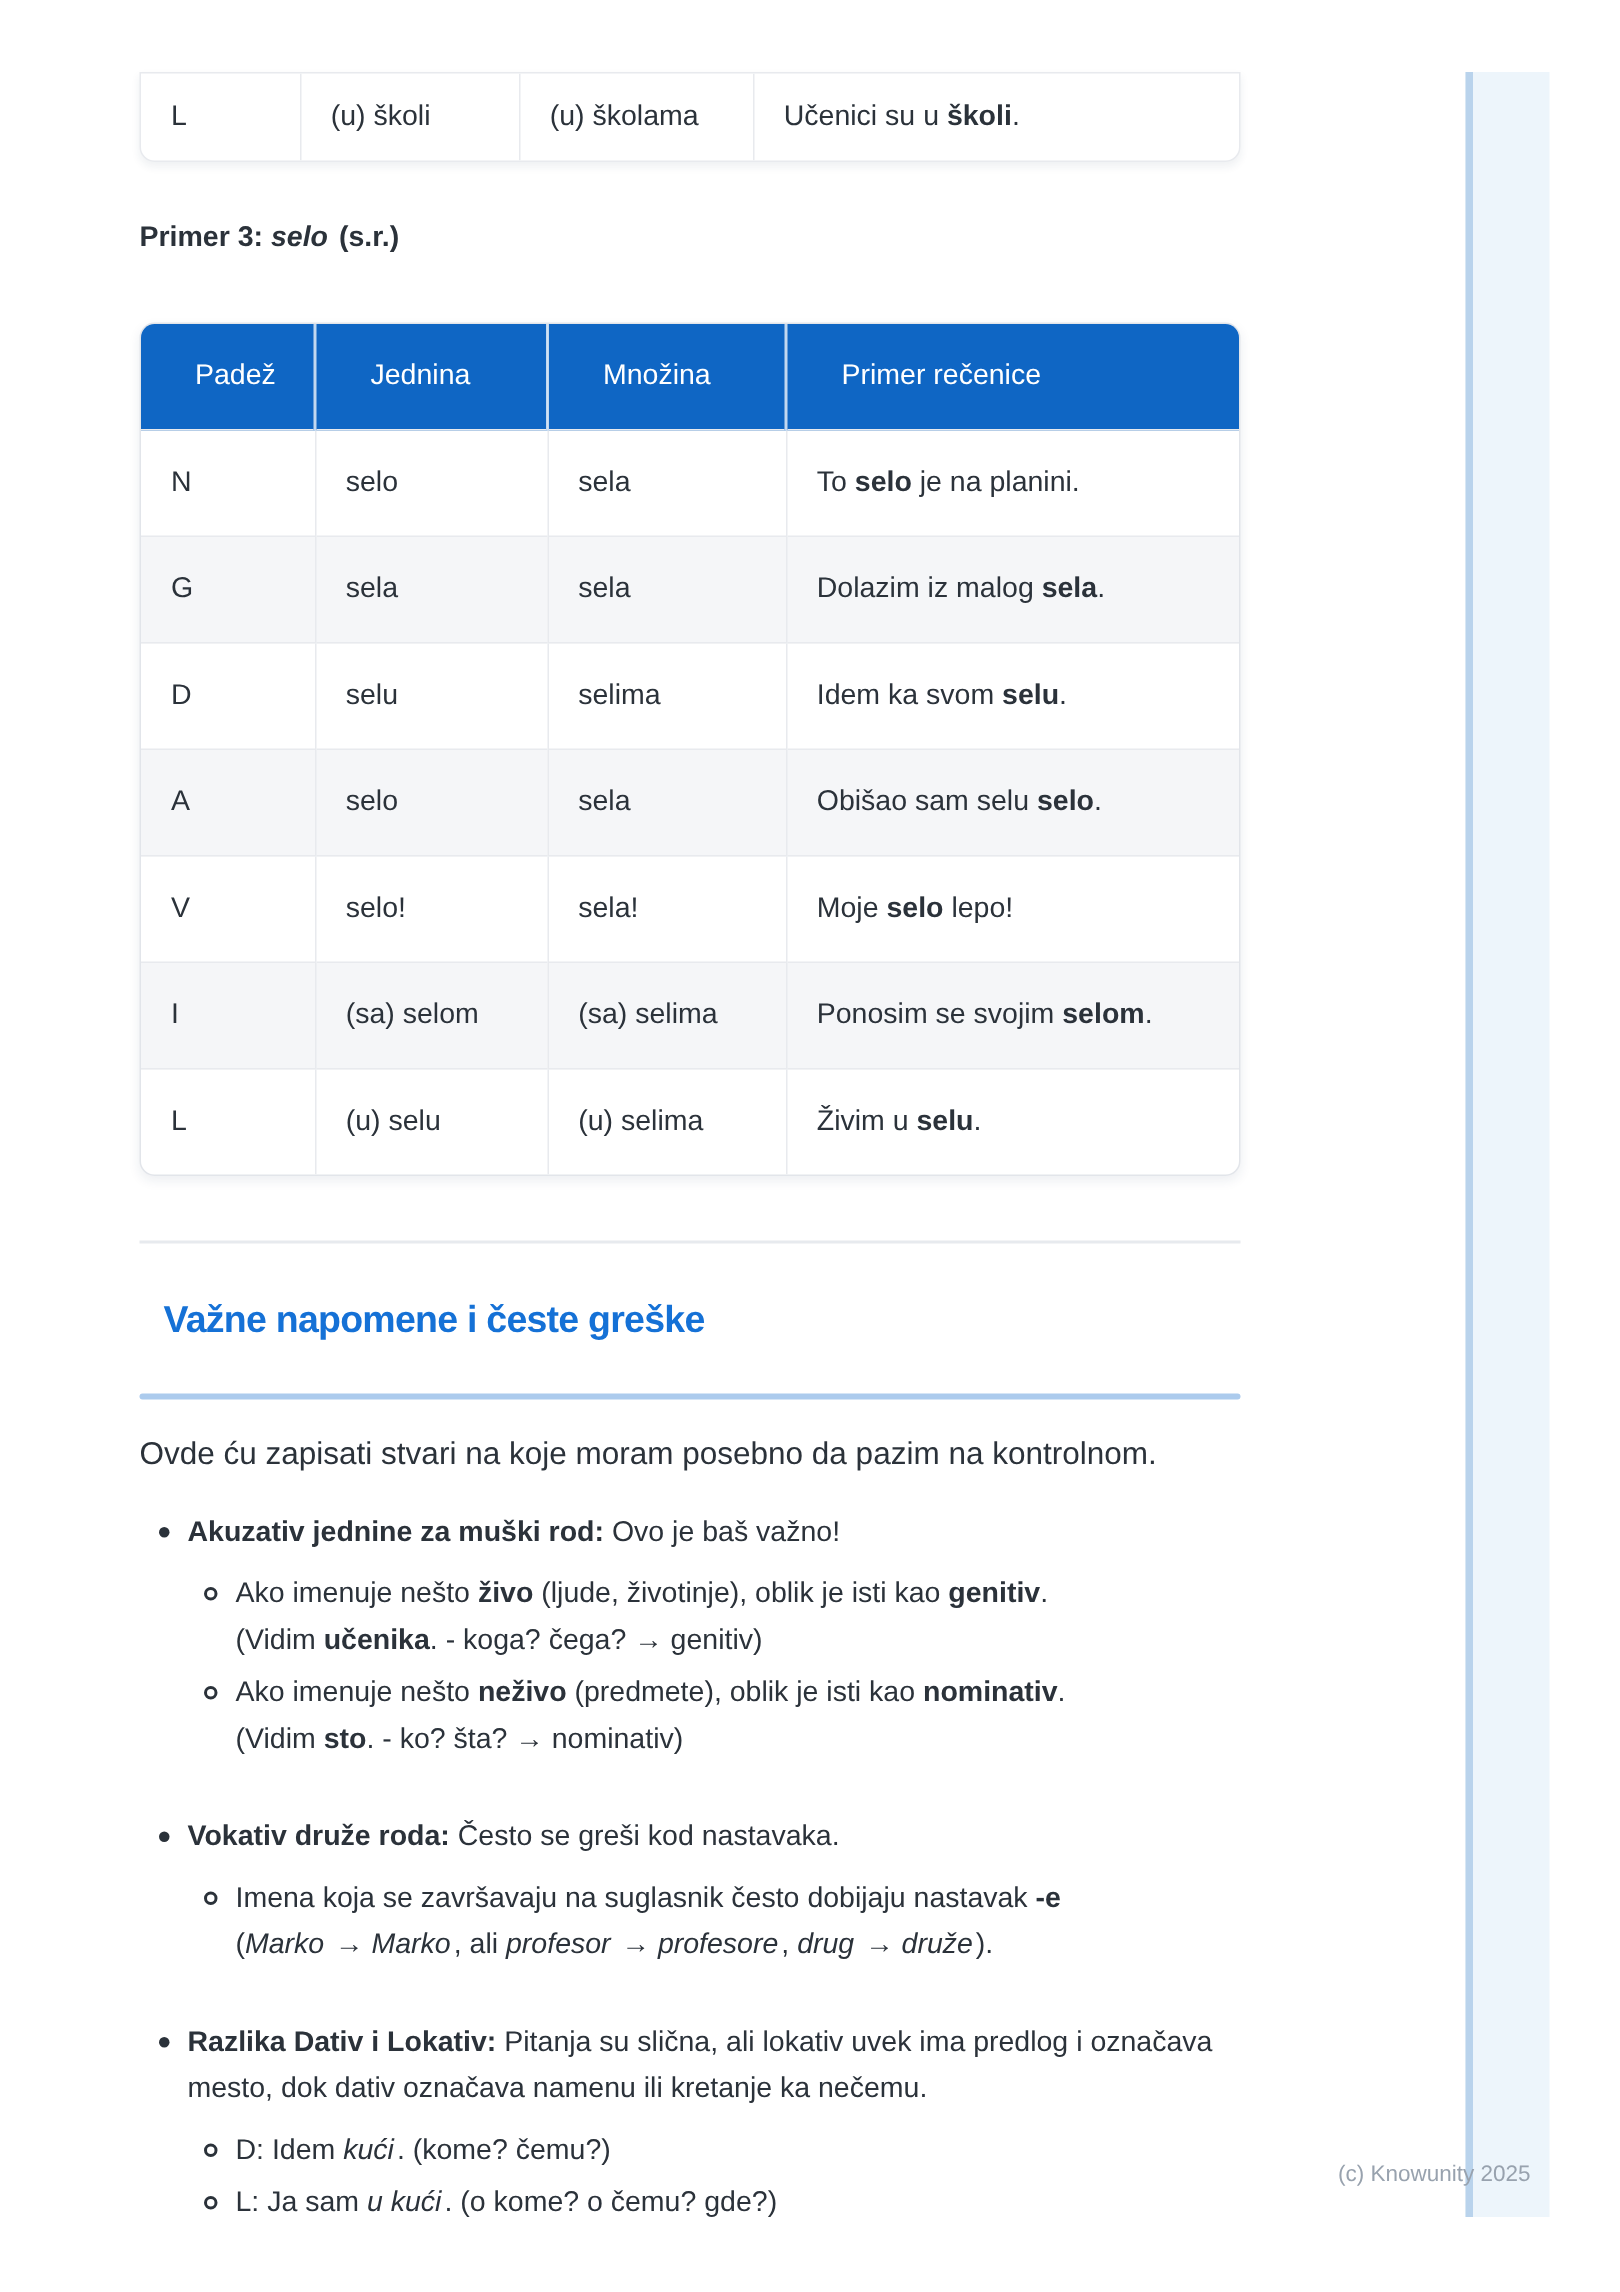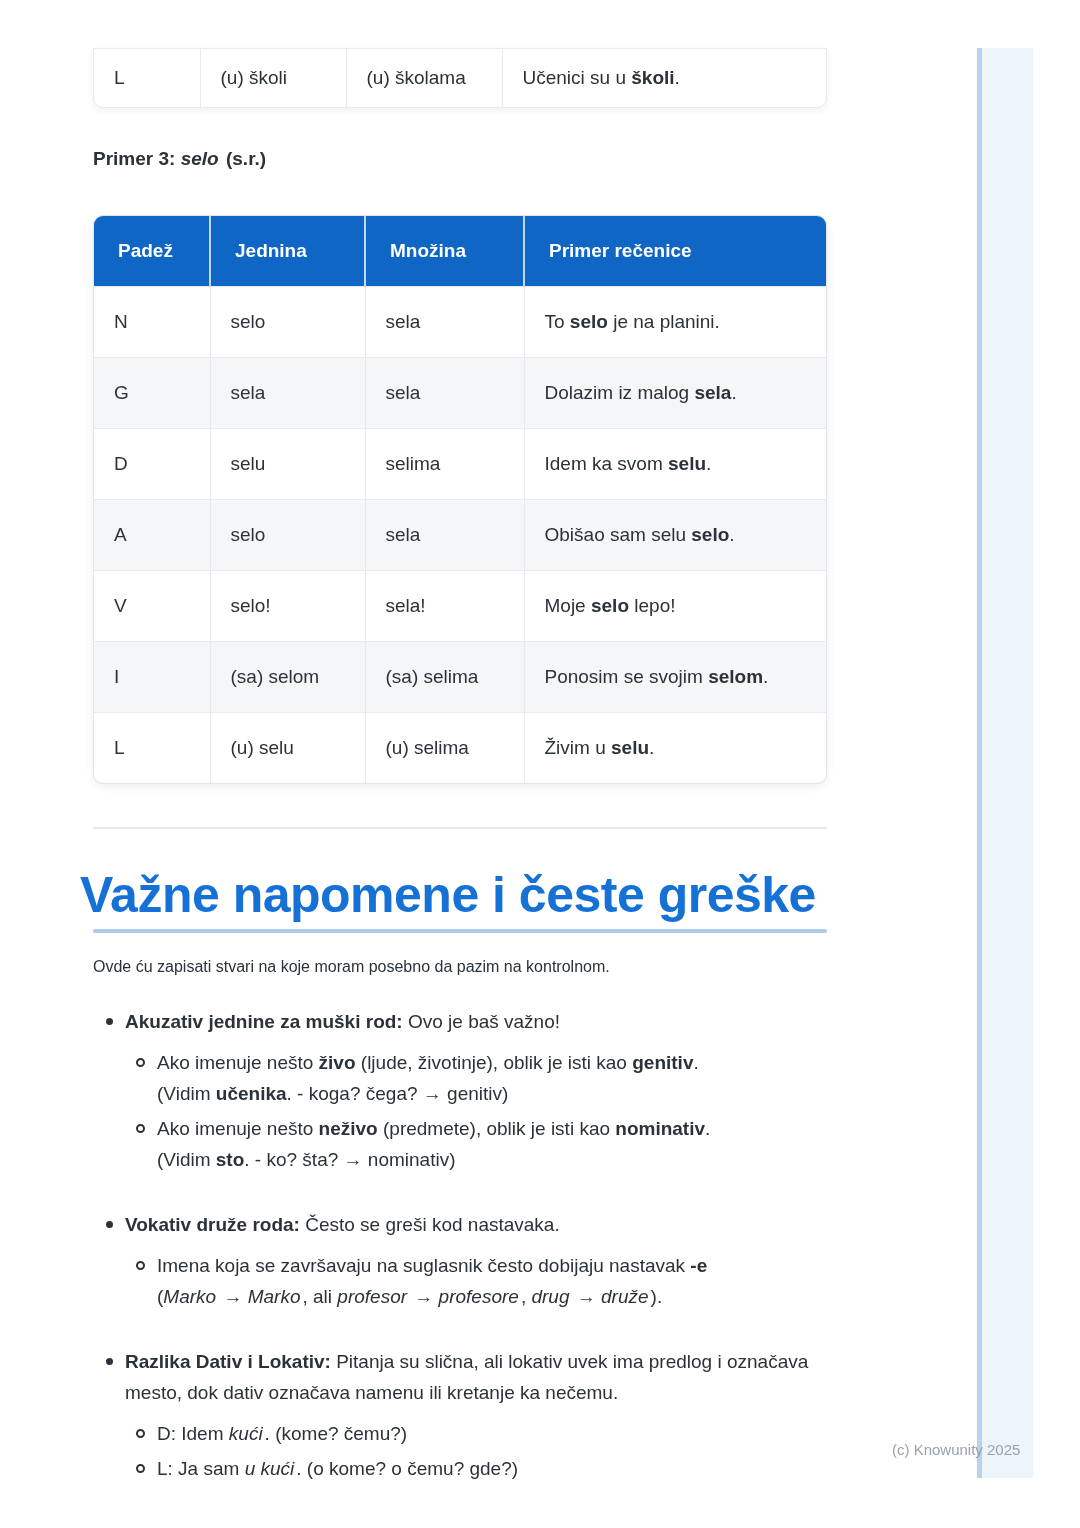--- a/index.html
+++ b/index.html
@@ -38,36 +38,36 @@
   .primer-label .i{font-style:italic;}
 
   
   .selo-wrap{
     position:absolute;top:215px;left:93px;width:734px;box-sizing:border-box;
     border:1px solid #e2e5ea;border-radius:10px;overflow:hidden;background:#fff;
     box-shadow:0 3px 8px rgba(30,50,90,.08);
   }
   .selo-wrap table{width:100%;border-collapse:collapse;table-layout:fixed;font-size:19px;}
   .selo-wrap thead th{
-    background:var(--header-blue);color:#fff;font-weight:700;text-align:left;
-    padding:24px 24px;font-size:19px;
+    background:var(--header-blue);color:#fff;font-weight:400;text-align:left;
+    padding:24px 36px;font-size:19px;
   }
   .selo-wrap thead th + th{border-left:2px solid rgba(255,255,255,.75);}
   .selo-wrap tbody td{padding:24px 20px;border-top:1px solid var(--border-gray);vertical-align:middle;}
   .selo-wrap tbody td + td{border-left:1px solid var(--border-gray);}
   .selo-wrap tbody tr:nth-child(even){background:var(--row-alt);}
 
   
   .divider{position:absolute;top:827px;left:93px;width:734px;height:2px;background:#e7eaee;}
   .main-heading{
-    position:absolute;top:866px;left:80px;width:740px;
-    font-size:50px;font-weight:700;color:var(--heading-blue);letter-spacing:-0.5px;
+    position:absolute;top:866px;left:109px;width:740px;
+    font-size:25px;font-weight:700;color:var(--heading-blue);letter-spacing:-0.5px;
   }
   .heading-underline{position:absolute;top:929px;left:93px;width:734px;height:4px;background:var(--underline-blue);border-radius:2px;}
-  .intro{position:absolute;top:958px;left:93px;width:740px;font-size:16px;}
+  .intro{position:absolute;top:958px;left:93px;width:740px;font-size:21px;}
 
   .notes{position:absolute;top:1006px;left:93px;width:744px;font-size:19px;line-height:31px;}
   .section + .section{margin-top:34px;}
   .note-head{position:relative;padding-left:32px;}
   .note-head .dot{
     position:absolute;left:13px;top:12px;width:7px;height:7px;border-radius:50%;background:#2b323a;
   }
   .sub{position:relative;padding-left:64px;margin-top:10px;}
   .sub + .sub{margin-top:4px;}
   .sub .circ{

